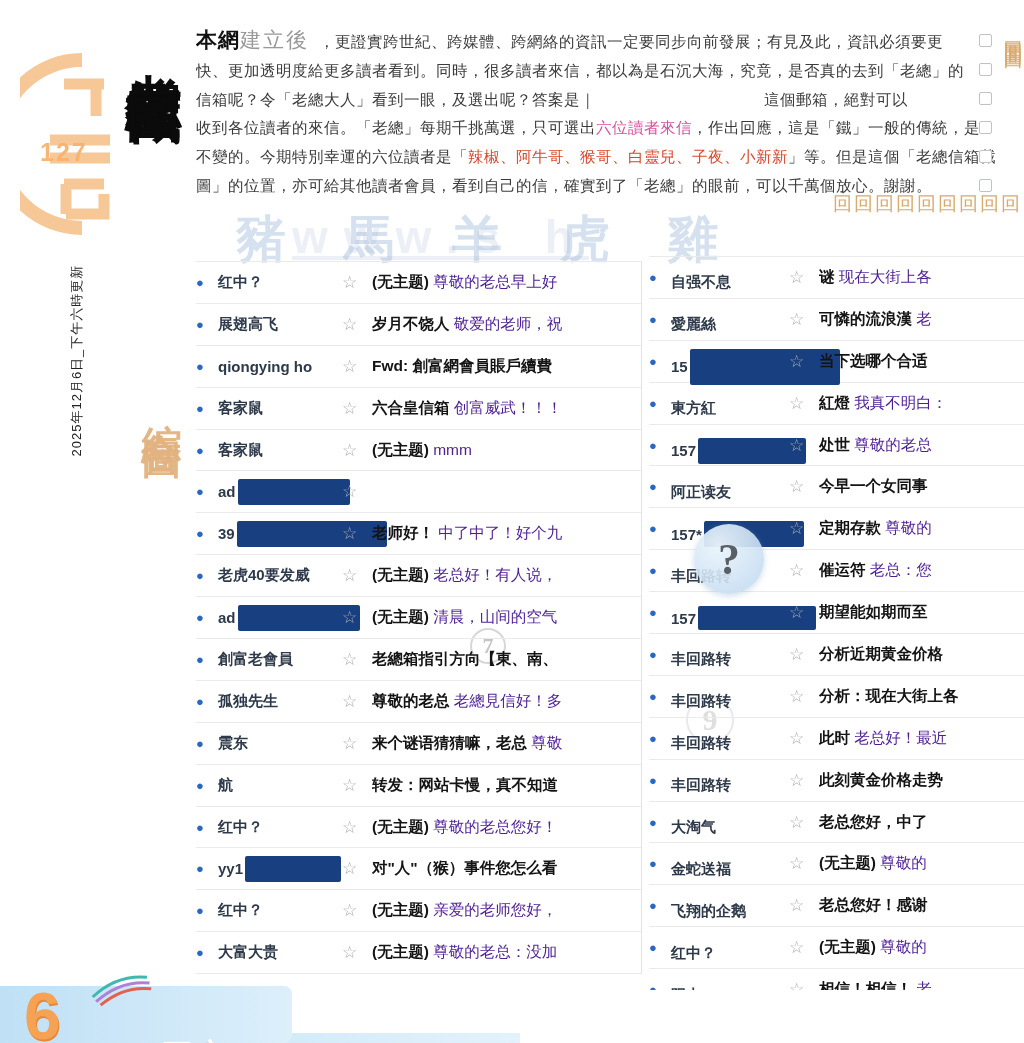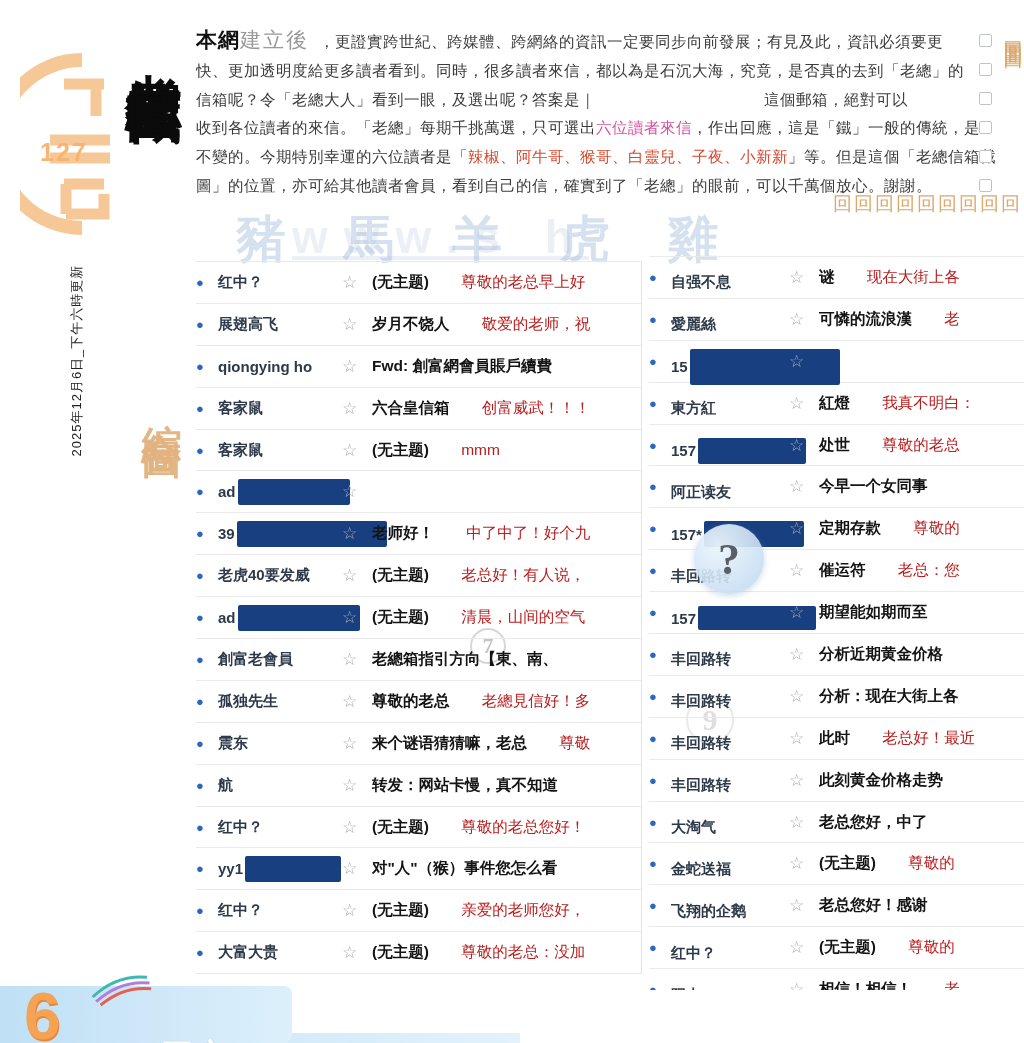--- a/index.html
+++ b/index.html
@@ -66,21 +66,21 @@
   #right-list{left:649px;top:256px;width:375px;height:734px;overflow:hidden;}
   .mrow{display:flex;align-items:center;height:41.9px;border-bottom:1px solid #eaeaea;}
   .dot{color:var(--accent_blue,#2a67c0);font-size:13px;width:22px;flex:none;}
   .mname{width:124px;flex:none;font-weight:bold;color:#2e3a4a;font-size:15px;
     display:flex;align-items:center;gap:2px;white-space:nowrap;}
   #right-list .mname{width:118px;margin-top:11px;}
   .redact{display:inline-block;height:26px;background:var(--redaction,#183f80);border-radius:2px;flex:none;}
   .star{color:#a9abad;font-size:17px;width:30px;flex:none;cursor:pointer;}
   .mtxt{white-space:nowrap;overflow:hidden;flex:1;font-size:15.5px;}
   .msubj{color:#141414;font-weight:bold;}
-  .mprev{color:#b91c1c;padding-left:28px;}
+  .mprev{color:#4c1d95;}
 
   
   #footer-strip{position:absolute;left:0;top:1033px;width:520px;height:10px;
     background:linear-gradient(90deg,#bfe2f6,#e3f2fc);}
   #footer-bar{position:absolute;left:0;top:986px;width:292px;height:57px;
     background:linear-gradient(90deg,var(--footer_bar,#bfe0f5),#dcEFfb);border-radius:0 8px 8px 0;}
   #logo-six{position:absolute;left:24px;top:978px;font-size:66px;font-weight:900;color:#f5a254;
     text-shadow:1px 2px 0 #e98738;font-family:"Liberation Sans",sans-serif;}
   #logo-swoosh{position:absolute;left:88px;top:972px;transform:rotate(-6deg);}
   #brand-text{position:absolute;left:124px;top:1034px;color:#fff;font-size:33px;font-weight:900;
@@ -253,20 +253,21 @@
       <div class="mrow">
         <span class="dot">●</span>
         <span class="mname">愛麗絲</span>
         <span class="star">☆</span>
         <span class="mtxt"><b class="msubj">可憐的流浪漢</b><span class="mprev">&nbsp;老</span></span>
       </div>
       <div class="mrow">
         <span class="dot">●</span>
         <span class="mname">15<span class="redact" style="width: 150px; height: 36px;"></span></span>
         <span class="star">☆</span>
+        <span class="mtxt"><b class="msubj">当下选哪个合适</b><span class="mprev"></span></span>
       </div>
       <div class="mrow">
         <span class="dot">●</span>
         <span class="mname">東方紅</span>
         <span class="star">☆</span>
         <span class="mtxt"><b class="msubj">紅燈</b><span class="mprev">&nbsp;我真不明白：</span></span>
       </div>
       <div class="mrow">
         <span class="dot">●</span>
         <span class="mname">157<span class="redact" style="width: 108px;"></span></span>

